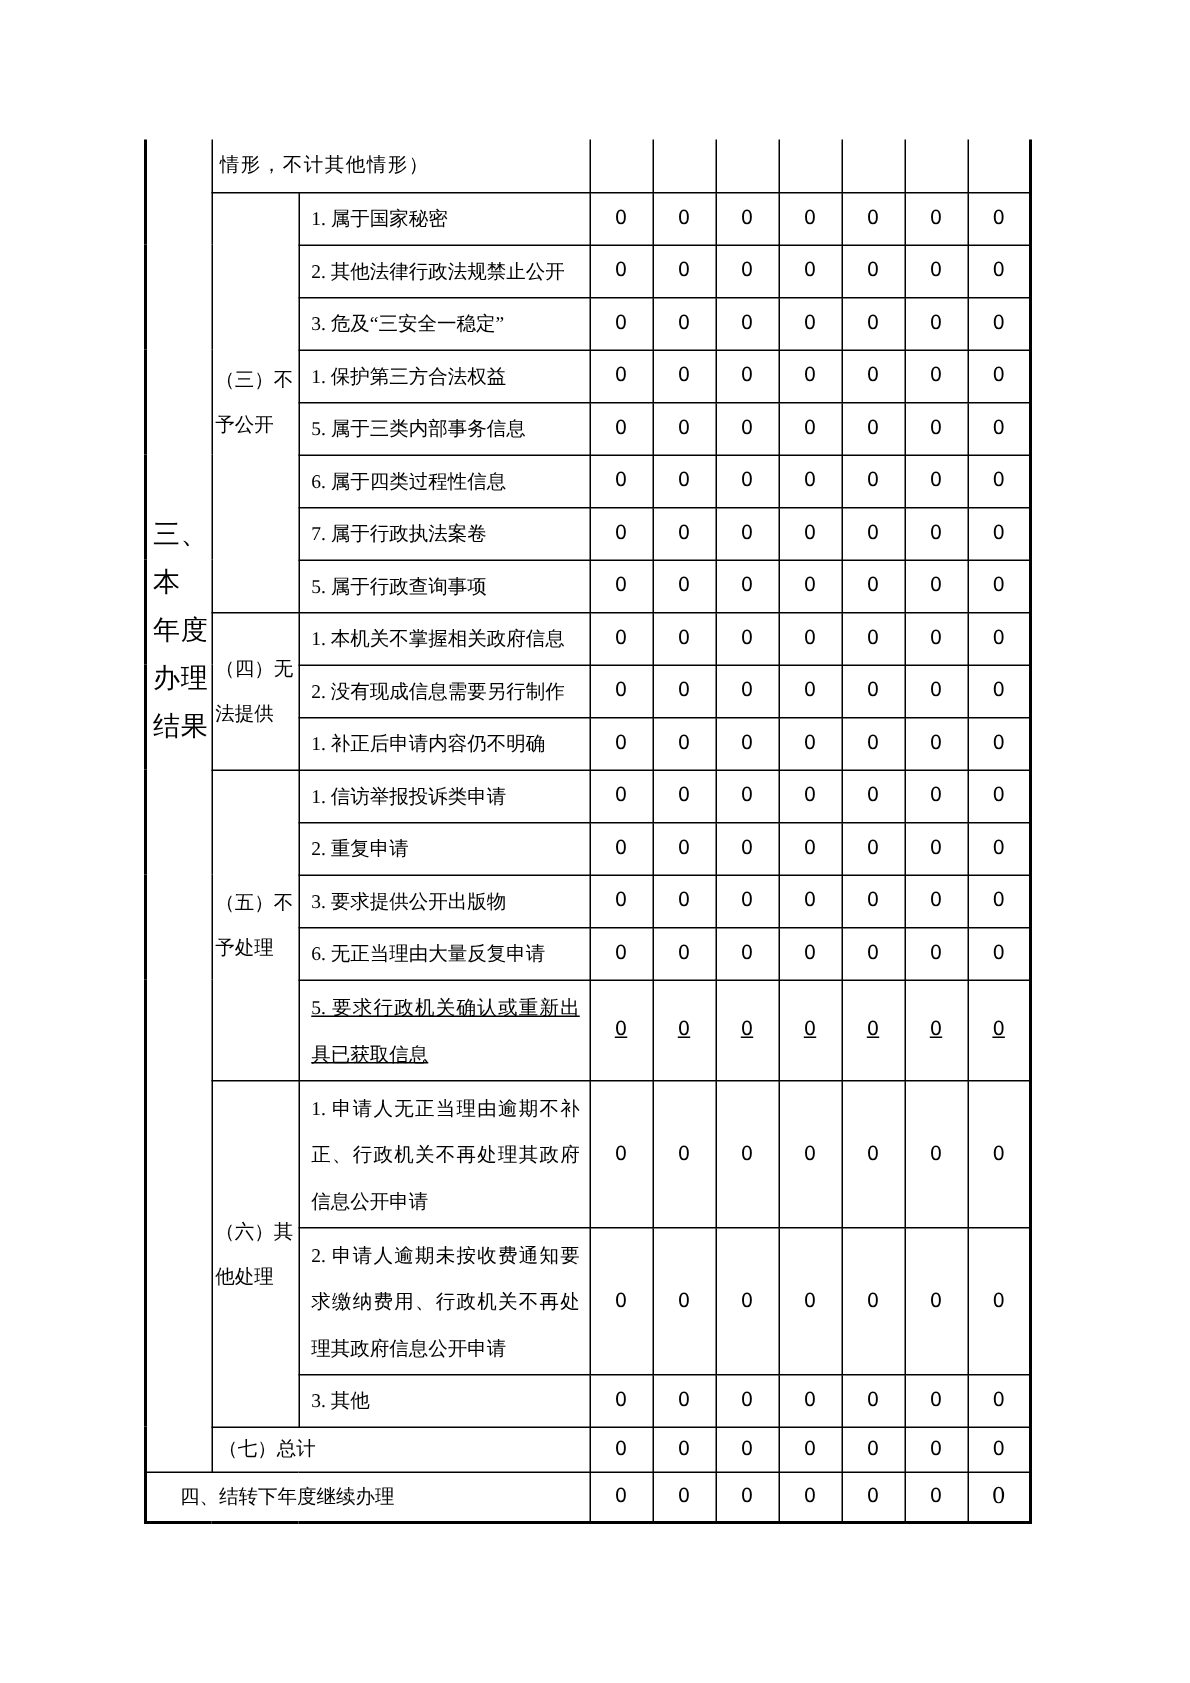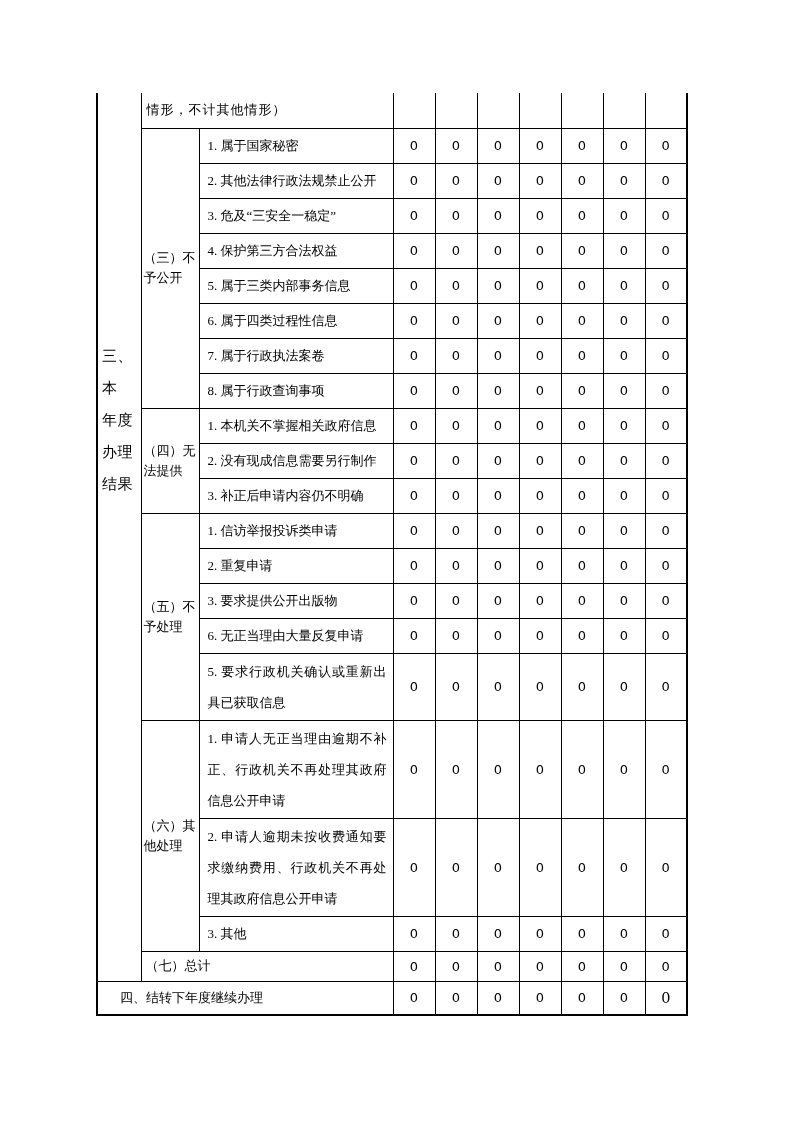--- a/index.html
+++ b/index.html
@@ -13,23 +13,23 @@
     border-collapse:collapse;table-layout:fixed;
     border:2px solid #000;border-top:none;
   }
   td{
     border:1px solid #000;font-size:13px;vertical-align:middle;
     overflow:hidden;padding:0;word-break:break-all;
   }
   tr.first-row td{border-top:none;}
   .cell-a{
     vertical-align:top;padding:247px 0 0 4px;line-height:32px;
-    white-space:pre-line;font-size:15px;letter-spacing:0.5px;word-break:keep-all;
-  }
-  .cell-group{white-space:pre-line;line-height:20px;padding-left:2px;word-break:keep-all;margin-left:29px;}
+    white-space:pre-line;font-size:18px;letter-spacing:0.5px;word-break:keep-all;
+  }
+  .cell-group{white-space:pre-line;line-height:30px;padding-left:2px;word-break:keep-all;margin-left:29px;}
   .cell-cont{padding-left:5px;letter-spacing:1px;margin-left:36px;}
   .cell-item{padding:2px 6px 2px 8px;line-height:30px;}
   .cell-item.tall2,.cell-item.tall3{text-align:justify;line-height:31px;}
   .cell-val{text-align:center;font-family:"DejaVu Sans","Liberation Sans",sans-serif;font-size:13px;}
   .cell-val.alt-zero{font-family:"DejaVu Serif","Liberation Serif",serif;font-size:14.5px;font-weight:400;}
   .cell-total{padding-left:4px;}
   .cell-carry{padding-left:22px;}
 </style>
 </head>
 <body>
@@ -89,21 +89,21 @@
           <td class="cell-item">3. 危及“三安全一稳定”</td>
           <td class="cell-val">0</td>
           <td class="cell-val">0</td>
           <td class="cell-val">0</td>
           <td class="cell-val">0</td>
           <td class="cell-val">0</td>
           <td class="cell-val">0</td>
           <td class="cell-val">0</td>
         </tr>
         <tr style="height: 33px;">
-          <td class="cell-item">4. 保护第三方合法权益</td>
+          <td class="cell-item">1. 保护第三方合法权益</td>
           <td class="cell-val">0</td>
           <td class="cell-val">0</td>
           <td class="cell-val">0</td>
           <td class="cell-val">0</td>
           <td class="cell-val">0</td>
           <td class="cell-val">0</td>
           <td class="cell-val">0</td>
         </tr>
         <tr style="height: 33px;">
           <td class="cell-item">5. 属于三类内部事务信息</td>
@@ -129,21 +129,21 @@
           <td class="cell-item">7. 属于行政执法案卷</td>
           <td class="cell-val">0</td>
           <td class="cell-val">0</td>
           <td class="cell-val">0</td>
           <td class="cell-val">0</td>
           <td class="cell-val">0</td>
           <td class="cell-val">0</td>
           <td class="cell-val">0</td>
         </tr>
         <tr style="height: 33px;">
-          <td class="cell-item">8. 属于行政查询事项</td>
+          <td class="cell-item">5. 属于行政查询事项</td>
           <td class="cell-val">0</td>
           <td class="cell-val">0</td>
           <td class="cell-val">0</td>
           <td class="cell-val">0</td>
           <td class="cell-val">0</td>
           <td class="cell-val">0</td>
           <td class="cell-val">0</td>
         </tr>
         <tr style="height: 33px;">
           <td rowspan="3" class="cell-group">（四）无
@@ -161,21 +161,21 @@
           <td class="cell-item">2. 没有现成信息需要另行制作</td>
           <td class="cell-val">0</td>
           <td class="cell-val">0</td>
           <td class="cell-val">0</td>
           <td class="cell-val">0</td>
           <td class="cell-val">0</td>
           <td class="cell-val">0</td>
           <td class="cell-val">0</td>
         </tr>
         <tr style="height: 33px;">
-          <td class="cell-item">3. 补正后申请内容仍不明确</td>
+          <td class="cell-item">1. 补正后申请内容仍不明确</td>
           <td class="cell-val">0</td>
           <td class="cell-val">0</td>
           <td class="cell-val">0</td>
           <td class="cell-val">0</td>
           <td class="cell-val">0</td>
           <td class="cell-val">0</td>
           <td class="cell-val">0</td>
         </tr>
         <tr style="height: 33px;">
           <td rowspan="5" class="cell-group">（五）不
@@ -212,21 +212,21 @@
         <tr style="height: 33px;">
           <td class="cell-item">6. 无正当理由大量反复申请</td>
           <td class="cell-val">0</td>
           <td class="cell-val">0</td>
           <td class="cell-val">0</td>
           <td class="cell-val">0</td>
           <td class="cell-val">0</td>
           <td class="cell-val">0</td>
           <td class="cell-val">0</td>
         </tr>
-        <tr style="height: 64px;">
+        <tr style="height: 64px; text-decoration: underline;">
           <td class="cell-item tall2">5. 要求行政机关确认或重新出具已获取信息</td>
           <td class="cell-val">0</td>
           <td class="cell-val">0</td>
           <td class="cell-val">0</td>
           <td class="cell-val">0</td>
           <td class="cell-val">0</td>
           <td class="cell-val">0</td>
           <td class="cell-val">0</td>
         </tr>
         <tr style="height: 94px;">

